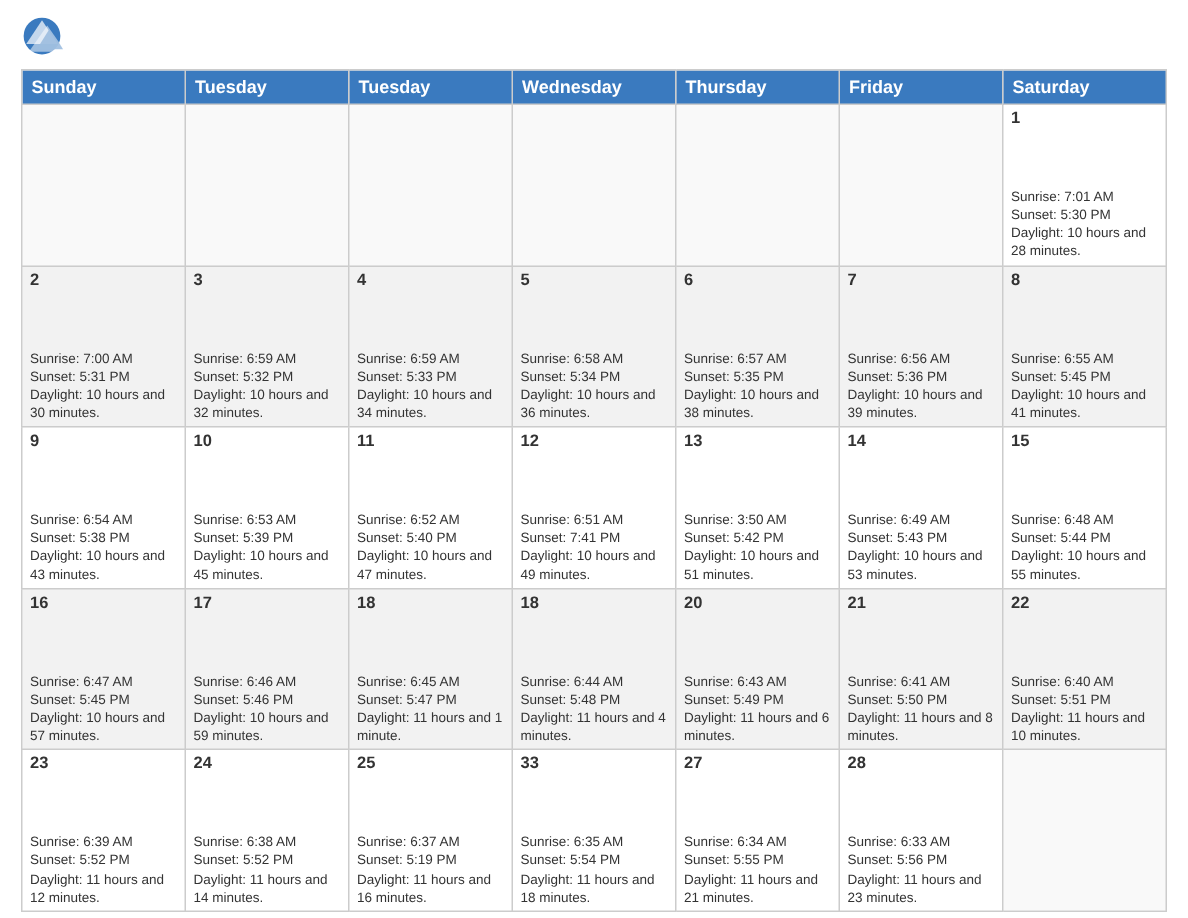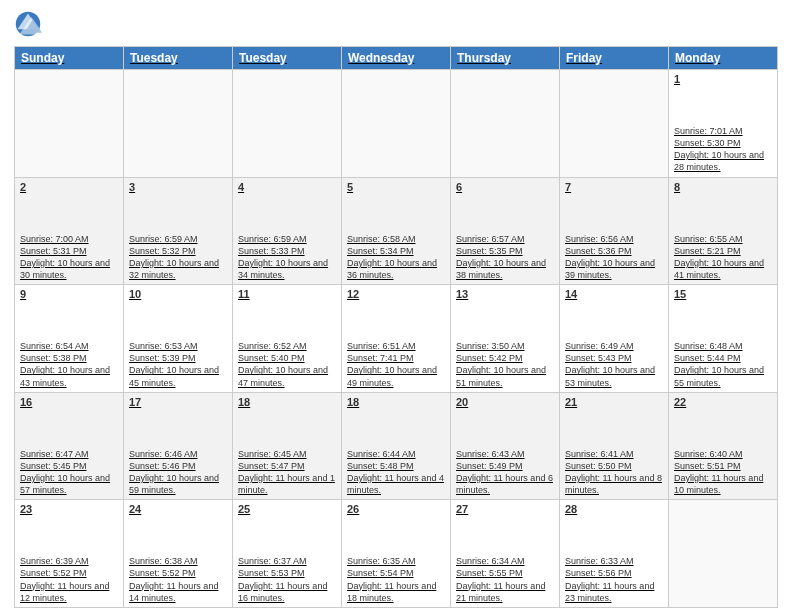--- a/index.html
+++ b/index.html
@@ -8,21 +8,20 @@
       background: #fff;
       width: 792px;
       height: 612px;
       overflow: hidden;
     }
     .page {
       width: 792px;
       height: 612px;
       background: #fff;
       padding: 10px 14px 10px 14px;
-      text-decoration: underline;
     }
     .header {
       display: flex;
       justify-content: space-between;
       align-items: flex-start;
       margin-bottom: 8px;
     }
     .logo {
       display: flex;
       align-items: center;
@@ -128,21 +127,21 @@
 
   <table class="calendar">
     <thead>
       <tr>
       <th>Sunday</th>
           <th>Tuesday</th>
           <th>Tuesday</th>
           <th>Wednesday</th>
           <th>Thursday</th>
           <th>Friday</th>
-          <th>Monday</th>
+          <th>Saturday</th>
         </tr>
     </thead>
     <tbody id="calendar-body">
     <tr>
           <td class="empty"></td>
           <td class="empty"></td>
           <td class="empty"></td>
           <td class="empty"></td>
           <td class="empty"></td>
           <td class="empty"></td>
@@ -186,21 +185,21 @@
           </td>
           <td>
             <span class="day-num">7</span>
             <div class="day-info">Sunrise: 6:56 AM
 Sunset: 5:36 PM
 Daylight: 10 hours and 39 minutes.</div>
           </td>
           <td>
             <span class="day-num">8</span>
             <div class="day-info">Sunrise: 6:55 AM
-Sunset: 5:21 PM
+Sunset: 5:45 PM
 Daylight: 10 hours and 41 minutes.</div>
           </td>
         </tr>
         <tr>
           <td>
             <span class="day-num">9</span>
             <div class="day-info">Sunrise: 6:54 AM
 Sunset: 5:38 PM
 Daylight: 10 hours and 43 minutes.</div>
           </td>
@@ -294,25 +293,25 @@
           </td>
           <td>
             <span class="day-num">24</span>
             <div class="day-info">Sunrise: 6:38 AM
 Sunset: 5:52 PM
 Daylight: 11 hours and 14 minutes.</div>
           </td>
           <td>
             <span class="day-num">25</span>
             <div class="day-info">Sunrise: 6:37 AM
-Sunset: 5:53 PM
+Sunset: 5:19 PM
 Daylight: 11 hours and 16 minutes.</div>
           </td>
           <td>
-            <span class="day-num">26</span>
+            <span class="day-num">33</span>
             <div class="day-info">Sunrise: 6:35 AM
 Sunset: 5:54 PM
 Daylight: 11 hours and 18 minutes.</div>
           </td>
           <td>
             <span class="day-num">27</span>
             <div class="day-info">Sunrise: 6:34 AM
 Sunset: 5:55 PM
 Daylight: 11 hours and 21 minutes.</div>
           </td>

